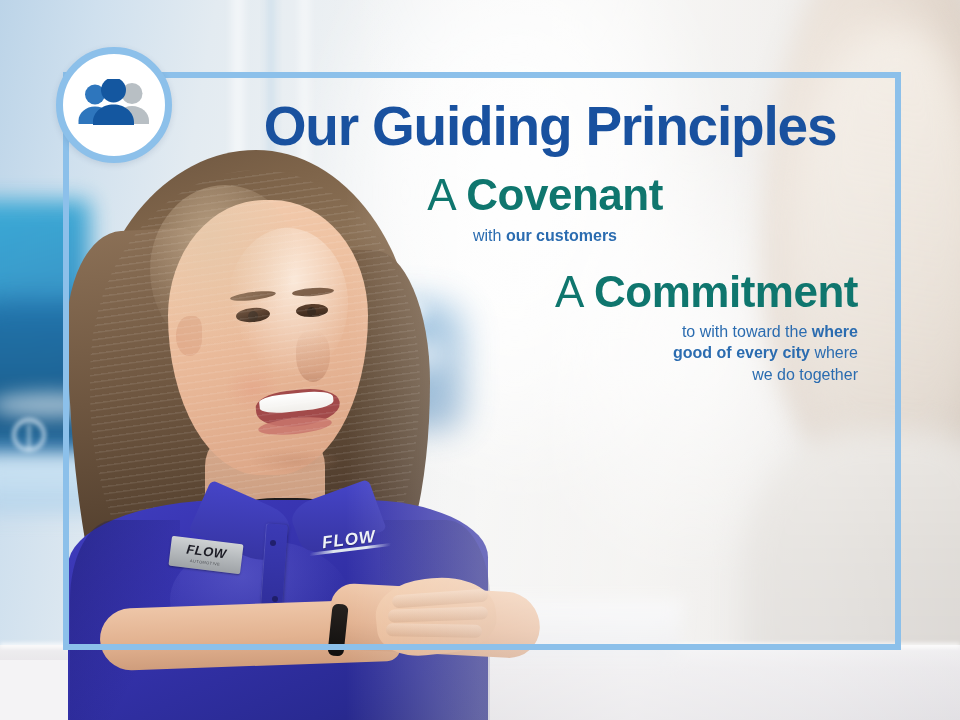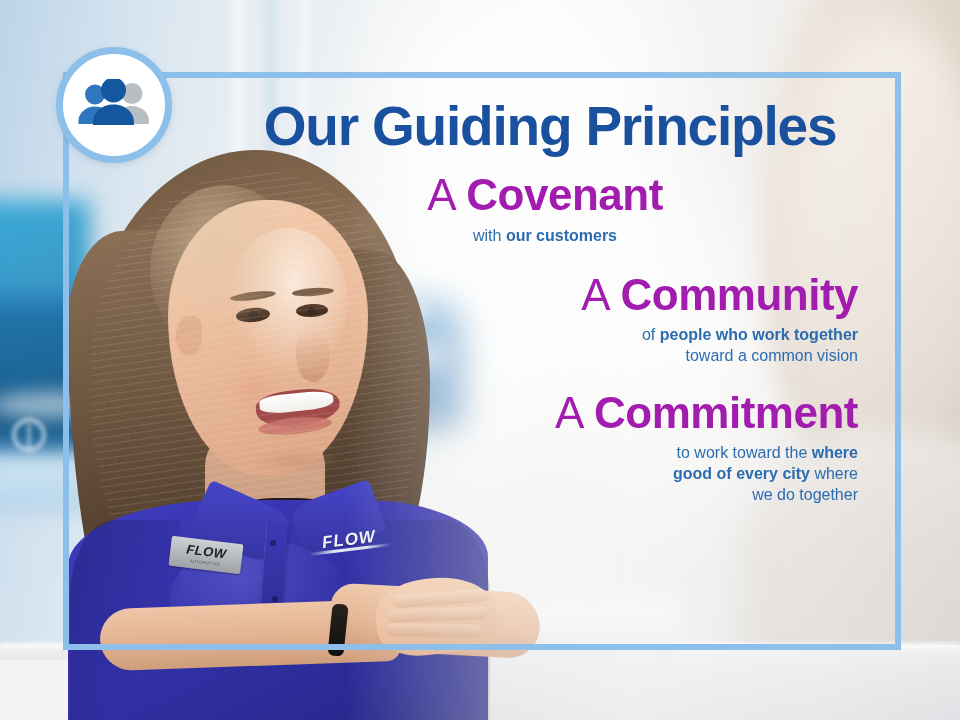--- a/index.html
+++ b/index.html
@@ -406,21 +406,21 @@
   }
 
   .principle{ padding-right:22px; }
   .p1{ margin-top:18px; text-align:center; padding-right:0; padding-left:30px; }
   .p2{ margin-top:26px; }
   .p3{ margin-top:23px; }
 
   .p-head{
     font-size:44px;
     line-height:1.06;
-    color:#a21caf;
+    color:#0f766e;
     white-space:nowrap;
   }
   .p-head .lead{ font-weight:400; letter-spacing:0px; }
   .p-head .key{ font-weight:700; letter-spacing:-.5px; }
 
   .p-sub{
     font-size:16px;
     line-height:1.32;
     color:#2b6cb0;
     font-weight:400;
@@ -539,37 +539,27 @@
     <div class="principle p1">
       <div class="p-head">
         <span class="lead">A</span>
         <span class="key">Covenant</span>
       </div>
       <div class="p-sub">
         <span>with </span><b>our customers</b>
       </div>
     </div>
 
-    <div class="principle p2">
-      <div class="p-head">
-        <span class="lead">A</span>
-        <span class="key">Community</span>
-      </div>
-      <div class="p-sub">
-        <span>of </span><b>people who work together</b><br>
-        <span>toward a common vision</span>
-      </div>
-    </div>
 
     <div class="principle p3">
       <div class="p-head">
         <span class="lead">A</span>
         <span class="key">Commitment</span>
       </div>
       <div class="p-sub">
-        <span>to work toward the </span><b>where</b><br>
+        <span>to with toward the </span><b>where</b><br>
         <b>good of every city</b><span> where</span><br>
         <span>we do together</span>
       </div>
     </div>
 
   </div>
 </div>
 
 </body></html>

